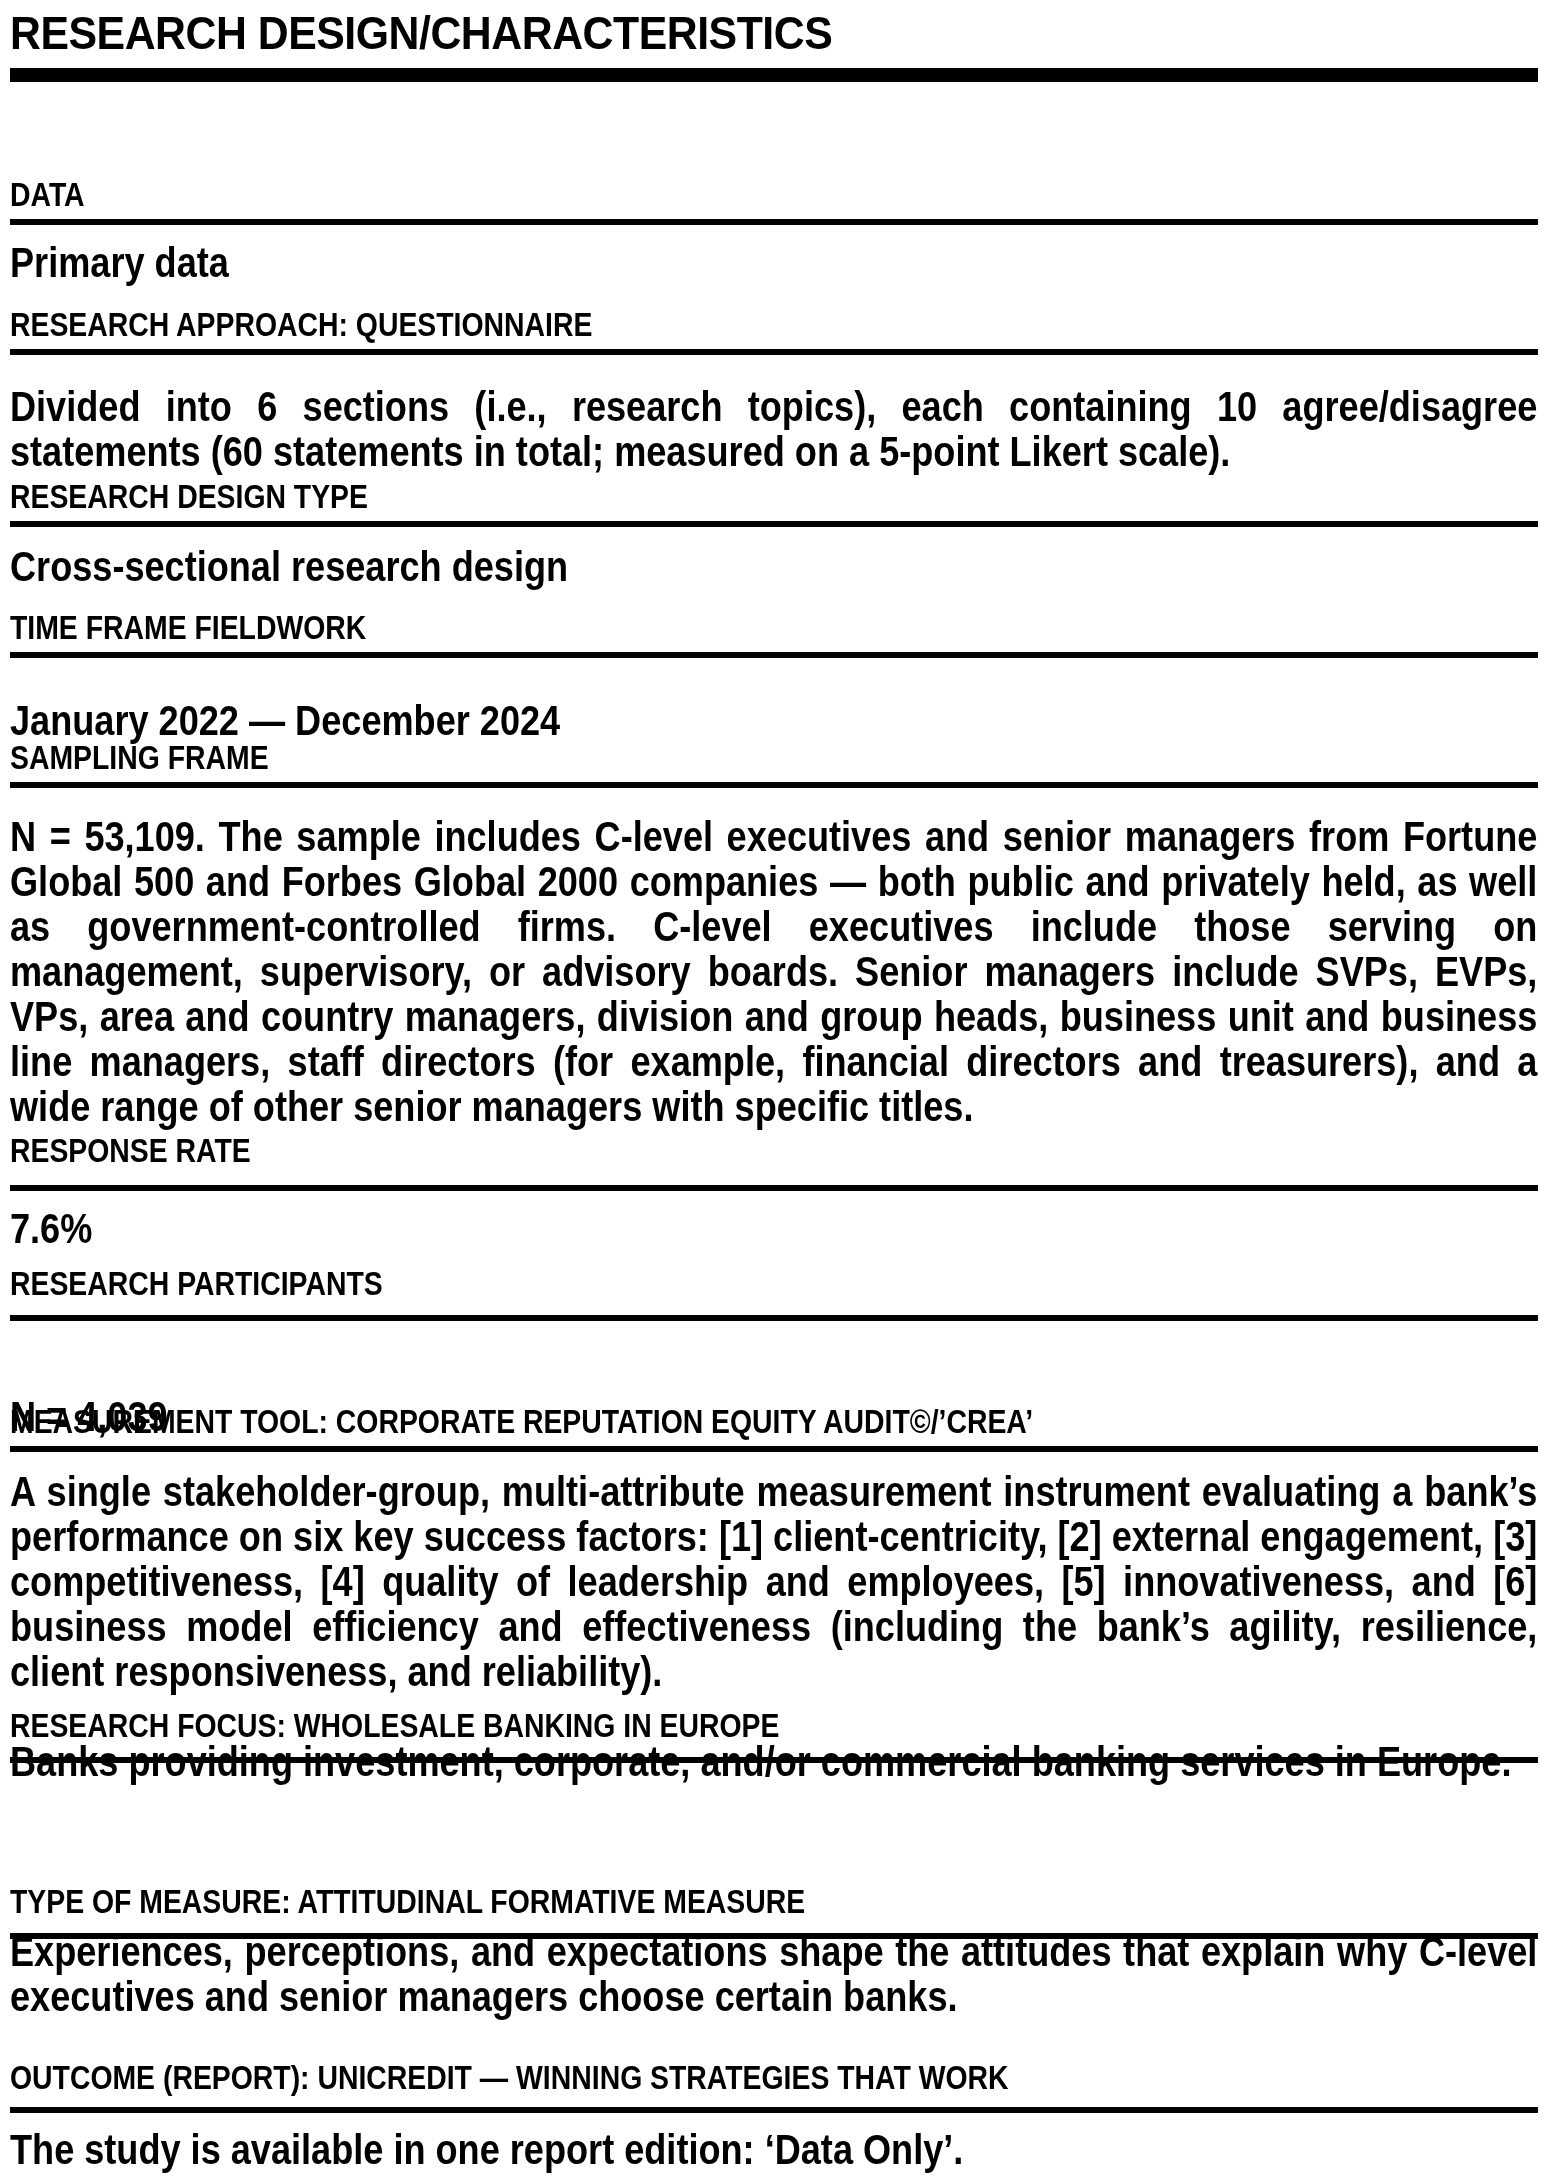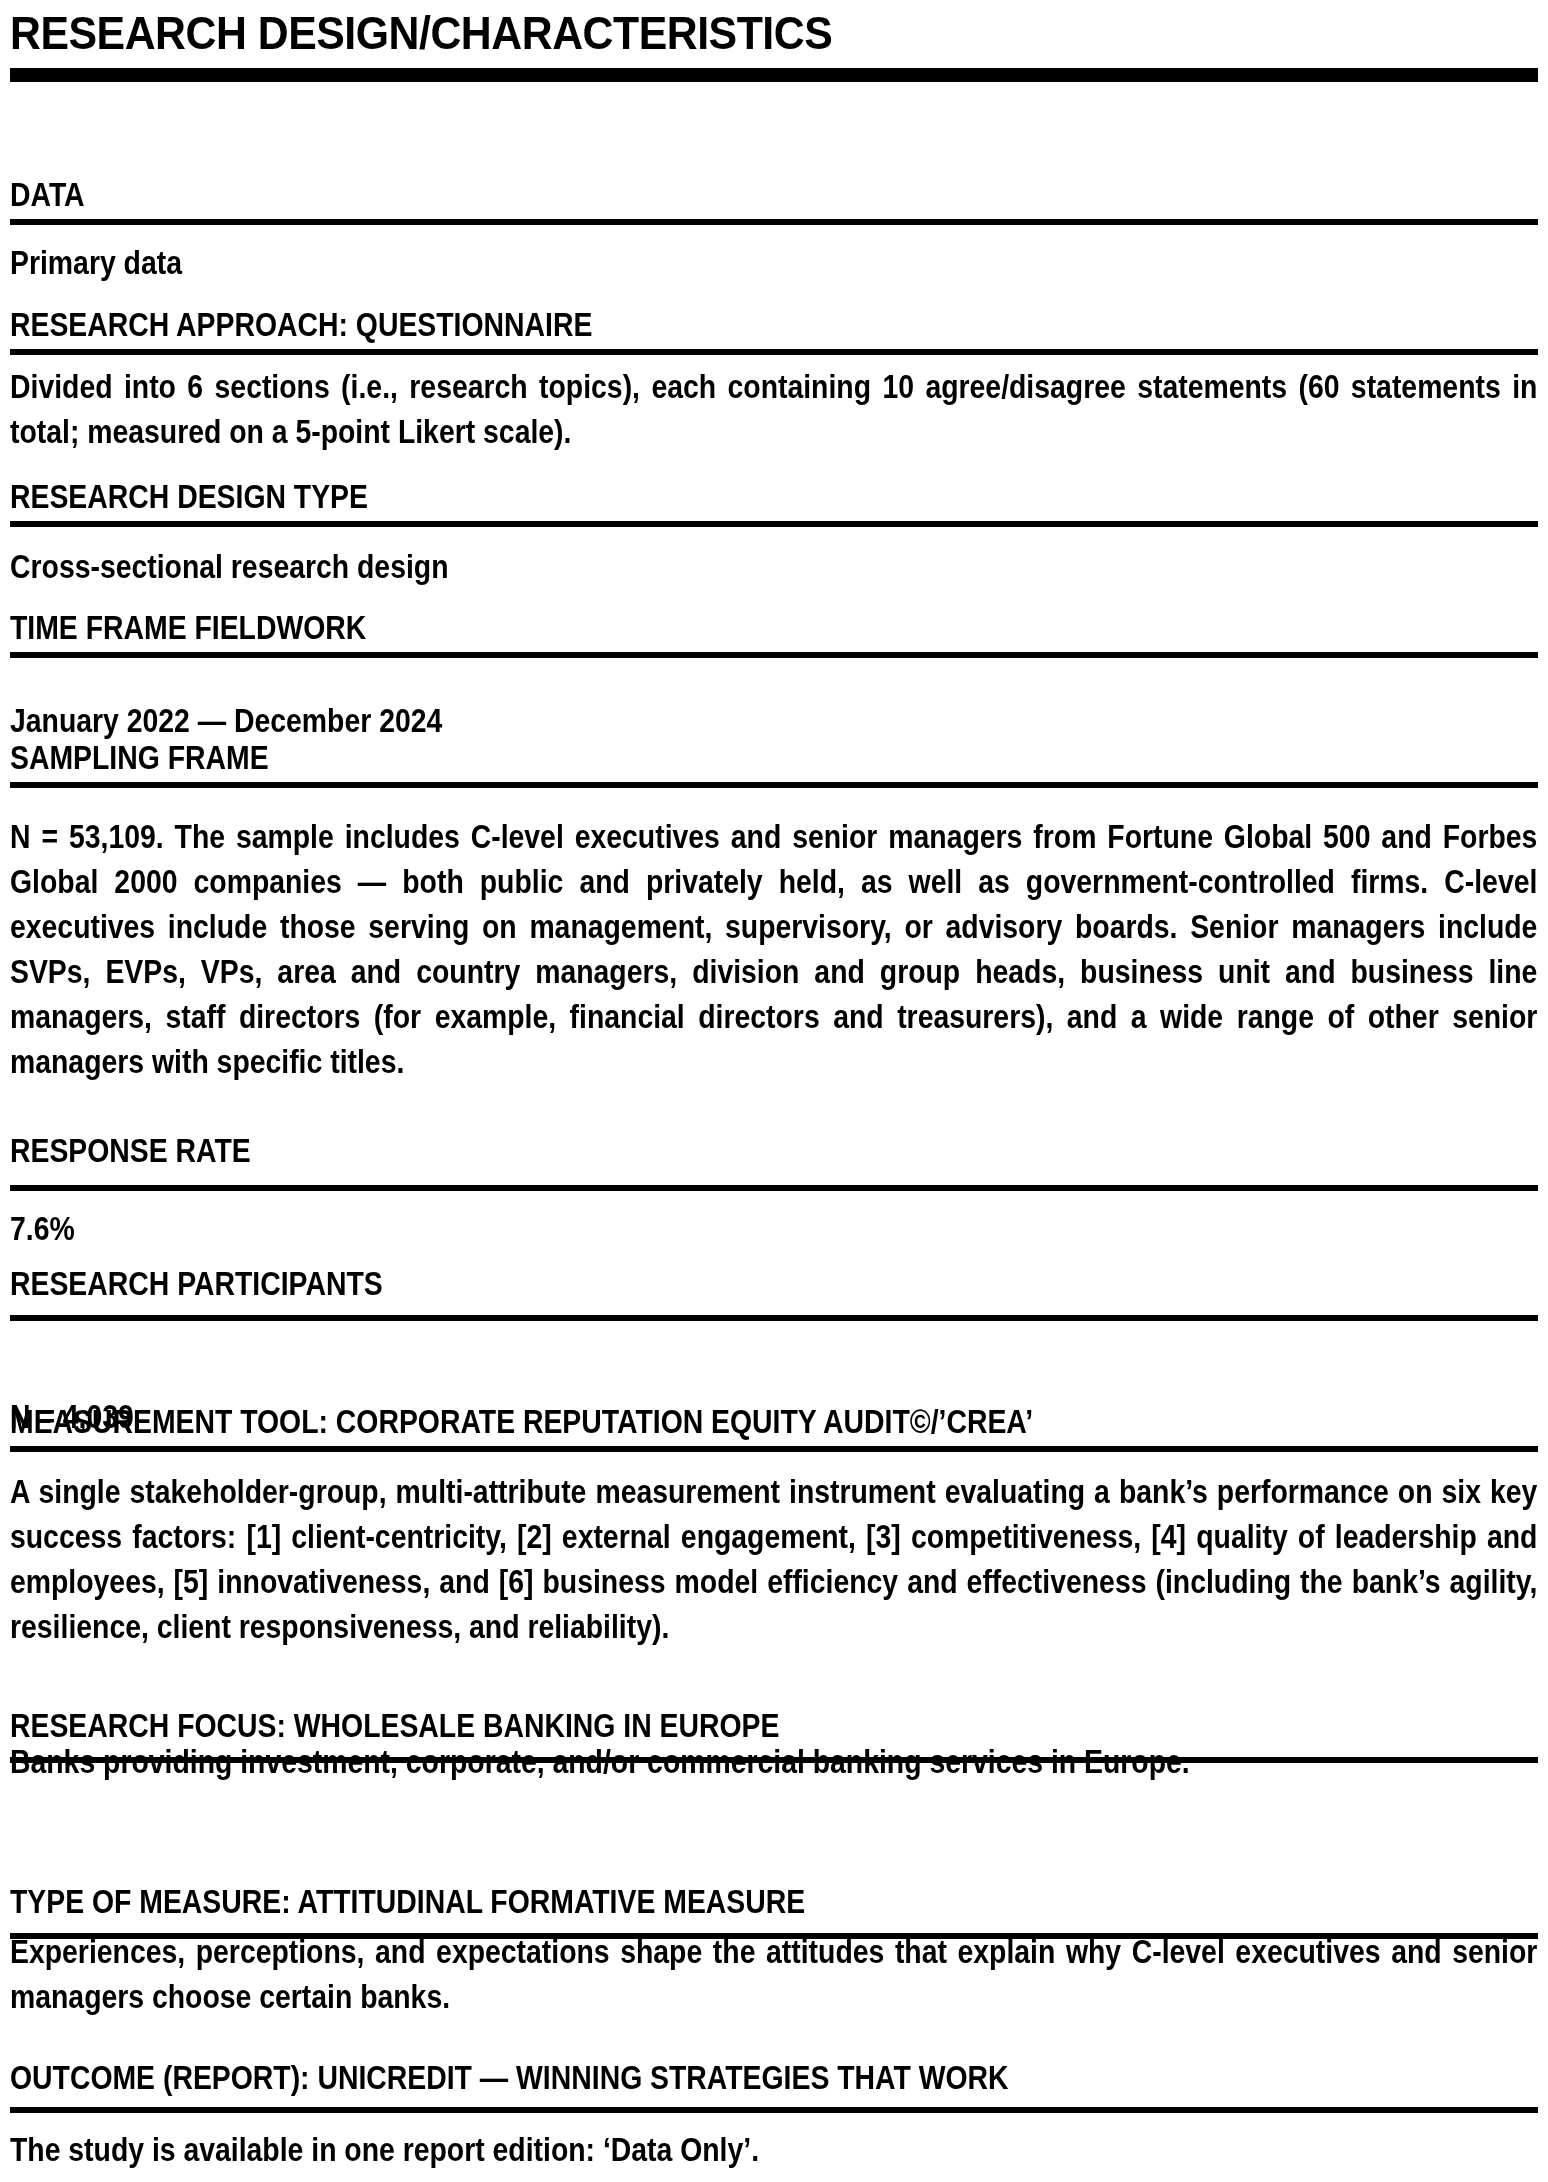--- a/index.html
+++ b/index.html
@@ -13,21 +13,21 @@
     font-size: 46px; font-weight: 900; letter-spacing: -0.5px;
     transform: scaleX(0.93); transform-origin: left top; white-space: nowrap;
   }
   .title-rule { position: absolute; left: 0; top: 68px; width: 1528px; height: 14px; background: #000; }
   .sec-head {
     position: absolute; left: 0; font-size: 33px; font-weight: 700;
     transform: scaleX(0.86); transform-origin: left top; white-space: nowrap; line-height: 38px;
   }
   .sec-rule { position: absolute; left: 0; width: 1528px; height: 6px; background: #000; }
   .sec-body {
-    position: absolute; left: 0; font-size: 33px; font-weight: 700;
+    position: absolute; left: 0; font-size: 42px; font-weight: 700;
     line-height: 45px; text-align: justify;
   }
   .sec-body .inner {
     display: block; width: 1776px;
     transform: scaleX(0.86); transform-origin: left top; text-align: justify;
   }
   .single { white-space: nowrap; transform: scaleX(0.86); transform-origin: left top; }
 </style>
 </head>
 <body>
@@ -35,21 +35,21 @@
 <div class="page">
   <div class="title">RESEARCH DESIGN/CHARACTERISTICS</div>
   <div class="title-rule"></div>
 
   <div class="sec-head" style="top:176px">DATA</div>
   <div class="sec-rule" style="top:219px"></div>
   <div class="sec-body" style="top:240px"><span class="single" style="display:inline-block">Primary data</span></div>
 
   <div class="sec-head" style="top:306px">RESEARCH APPROACH: QUESTIONNAIRE</div>
   <div class="sec-rule" style="top:349px"></div>
-  <div class="sec-body" style="top:364px; width:1528px">
+  <div class="sec-body" style="top:384px; width:1528px">
       <span class="inner">Divided into 6 sections (i.e., research topics), each containing 10 agree/disagree statements (60 statements in total; measured on a 5-point Likert scale).</span>
     </div>
 
   <div class="sec-head" style="top:478px">RESEARCH DESIGN TYPE</div>
   <div class="sec-rule" style="top:521px"></div>
   <div class="sec-body" style="top:544px"><span class="single" style="display:inline-block">Cross-sectional research design</span></div>
 
   <div class="sec-head" style="top:609px">TIME FRAME FIELDWORK</div>
   <div class="sec-rule" style="top:652px"></div>
   <div class="sec-body" style="top:698px"><span class="single" style="display:inline-block">January 2022 — December 2024</span></div>

